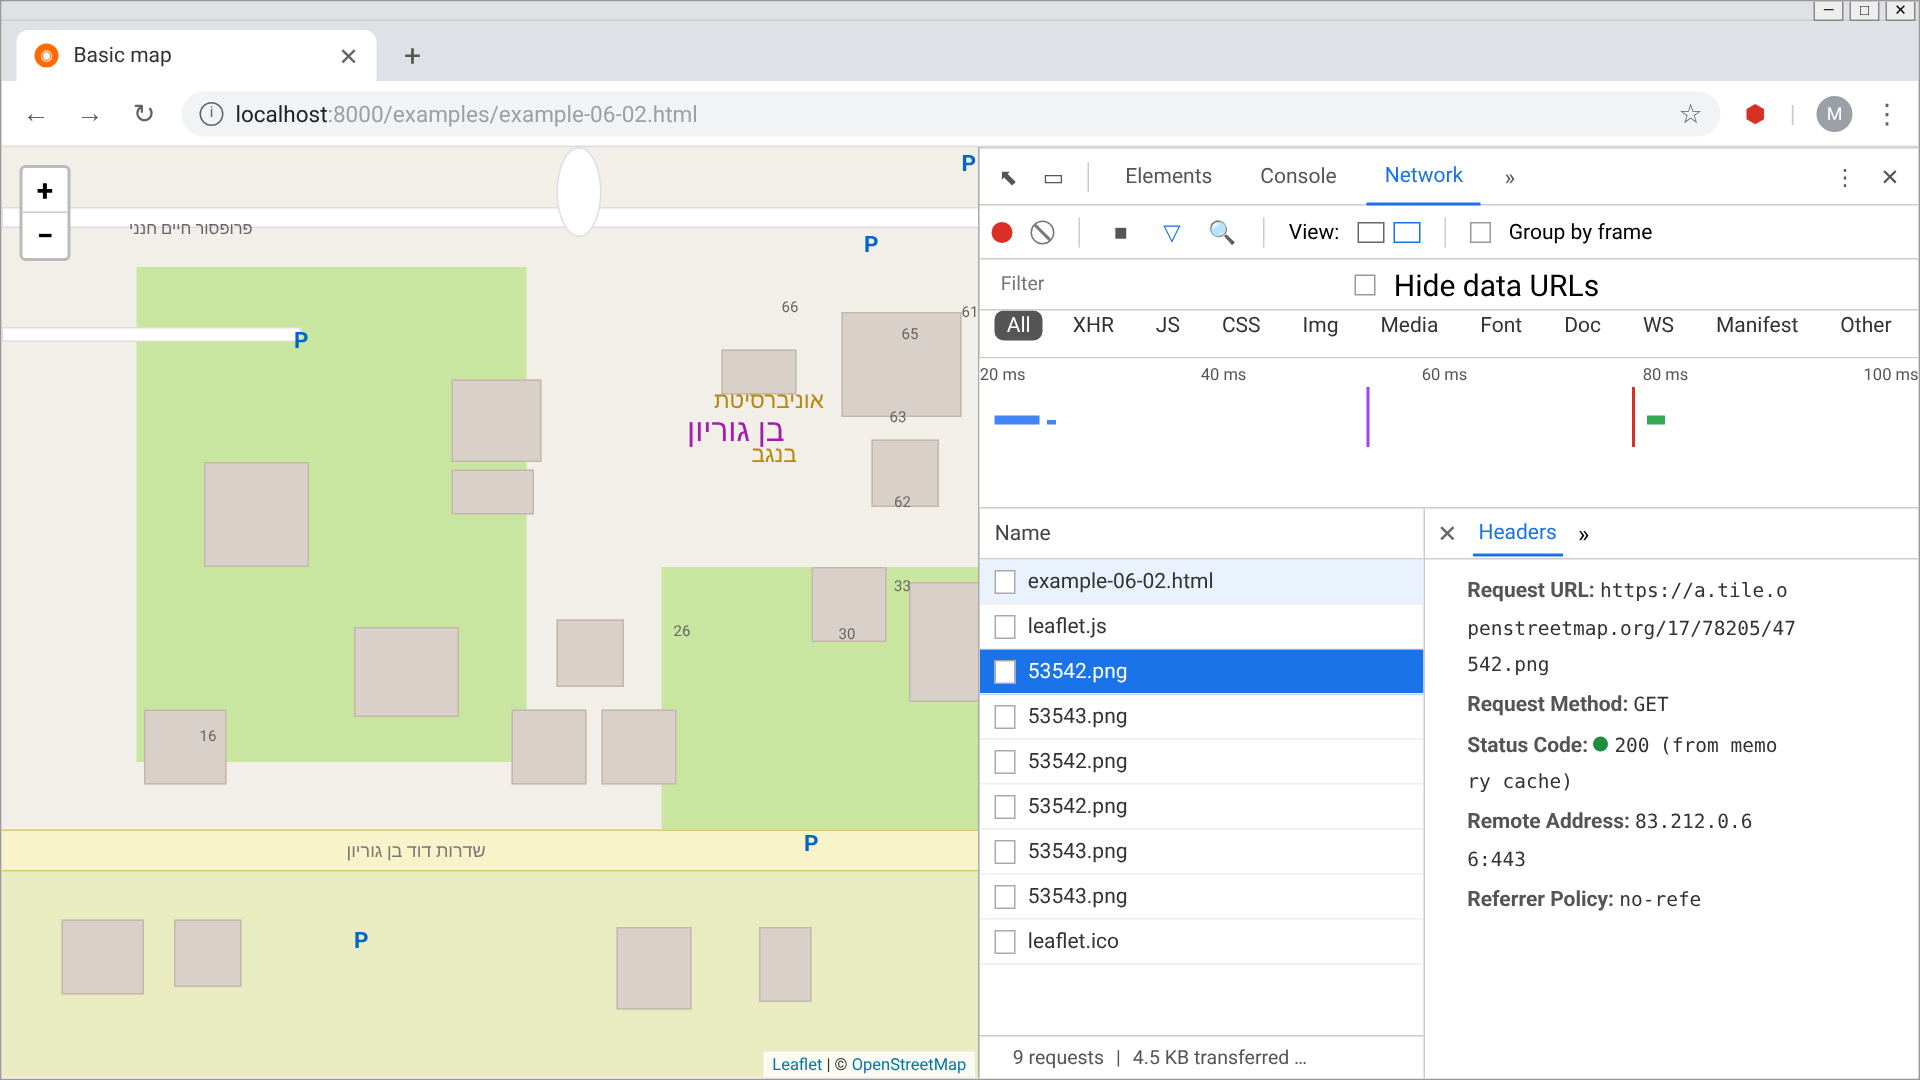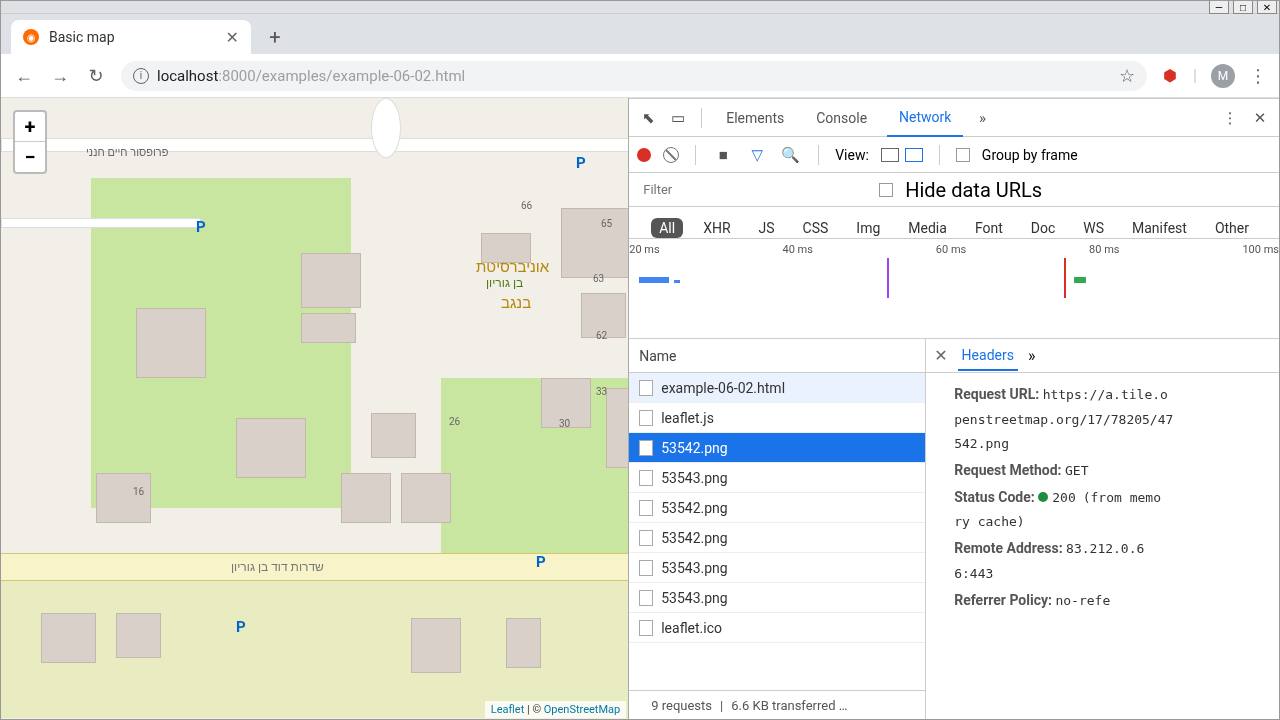--- a/index.html
+++ b/index.html
@@ -39,21 +39,21 @@
 .dt-toolbar{height:36px;border-bottom:1px solid #ccc;display:flex;align-items:center;padding:0 8px;gap:12px;font-size:14px}
 .rec{width:14px;height:14px;border-radius:50%;background:#d93025}
 .clear{width:16px;height:16px;border:1.8px solid #777;border-radius:50%;position:relative}
 .clear:after{content:"";position:absolute;width:14px;height:1.8px;background:#777;transform:rotate(45deg);top:6px;left:0}
 .funnel{color:#1a73e8}
 .view-icons{display:flex;gap:6px}
 .vicon{width:18px;height:14px;border:1px solid #666}
 .cb{width:14px;height:14px;border:1px solid #999}
 .dt-filter{height:34px;border-bottom:1px solid #ccc;display:flex;align-items:center;padding:0 8px;gap:12px}
 .filter-input{width:230px;height:22px;padding:0 6px;font-size:13px;border:none;color:#999}
-.dt-types{height:32px;border-bottom:1px solid #ccc;display:flex;align-items:flex-end;padding:0 22px;gap:12px;font-size:14px;color:#333;overflow:hidden}
+.dt-types{height:32px;border-bottom:1px solid #ccc;display:flex;align-items:flex-start;padding:0 10px;gap:12px;font-size:14px;color:#333;overflow:hidden}
 .type-pill{padding:2px 8px;border-radius:6px}
 .type-pill.active{background:#555;color:#fff}
 .timeline{height:100px;border-bottom:1px solid #ccc;position:relative;background:#fff}
 .tl-ticks{display:flex;justify-content:space-between;font-size:11px;color:#555;padding-top:4px}
 .tl-bar{position:absolute;height:6px;bottom:55px}
 .network-body{flex:1;display:flex;overflow:hidden}
 .reqlist{width:297px;border-right:1px solid #ccc;display:flex;flex-direction:column}
 .rl-head{height:34px;border-bottom:1px solid #ccc;padding:0 10px;display:flex;align-items:center;font-size:14px;color:#444}
 .rl-rows{flex:1;overflow-y:scroll}
 .rl-row{height:30px;display:flex;align-items:center;padding:0 10px;gap:8px;font-size:14px;color:#333;border-bottom:1px solid #eee}
@@ -144,21 +144,21 @@
     <div class="bldg" style="left:560px;top:110px;width:80px;height:70px"></div>
     <div class="bldg" style="left:580px;top:195px;width:45px;height:45px"></div>
     <div class="bldg" style="left:540px;top:280px;width:50px;height:50px"></div>
     <div class="bldg" style="left:605px;top:290px;width:50px;height:80px"></div>
 
     <div class="bldg" style="left:40px;top:515px;width:55px;height:50px"></div>
     <div class="bldg" style="left:115px;top:515px;width:45px;height:45px"></div>
     <div class="bldg" style="left:410px;top:520px;width:50px;height:55px"></div>
     <div class="bldg" style="left:505px;top:520px;width:35px;height:50px"></div>
     <div class="mlabel h" style="left:475px;top:160px;font-size:15px;color:#b8860b">אוניברסיטת</div>
-    <div class="mlabel h" style="left:485px;top:178px;font-size:12px;color:#4d7c0f">בן גוריון</div>
+    <div class="mlabel h" style="left:457px;top:178px;font-size:21px;color:#a21caf">בן גוריון</div>
     <div class="mlabel h" style="left:500px;top:196px;font-size:15px;color:#b8860b">בנגב</div>
     <div class="mlabel" style="left:230px;top:462px;font-size:12px;color:#777">שדרות דוד בן גוריון</div>
     <div class="mlabel" style="left:85px;top:48px;font-size:11px;color:#666">פרופסור חיים חנני</div>
     <div class="p-icon" style="left:195px;top:120px">P</div>
     <div class="p-icon" style="left:575px;top:56px">P</div>
     <div class="p-icon" style="left:235px;top:520px">P</div>
     <div class="p-icon" style="left:535px;top:455px">P</div>
     <div class="p-icon" style="left:640px;top:2px">P</div>
     <div class="mlabel" style="left:592px;top:175px">63</div>
     <div class="mlabel" style="left:595px;top:232px">62</div>
@@ -281,21 +281,21 @@
               <span>53543.png</span>
             </div>
             <div class="rl-row">
               <div class="file-icon"></div>
               <span>leaflet.ico</span>
             </div>
           </div>
       <div class="rl-foot">
         <span>9 requests</span>
         <span>|</span>
-        <span>6.6 KB transferred  …</span>
+        <span>4.5 KB transferred  …</span>
       </div>
     </div>
     <div class="detail">
       <div class="dt-head">
         <span class="dt-close">✕</span>
         <span class="det-tab">Headers</span>
         <span>»</span>
       </div>
       <div class="det-body">
         <div class="kv"><b>Request URL:</b> <span class="mono">https://a.tile.o</span></div>

